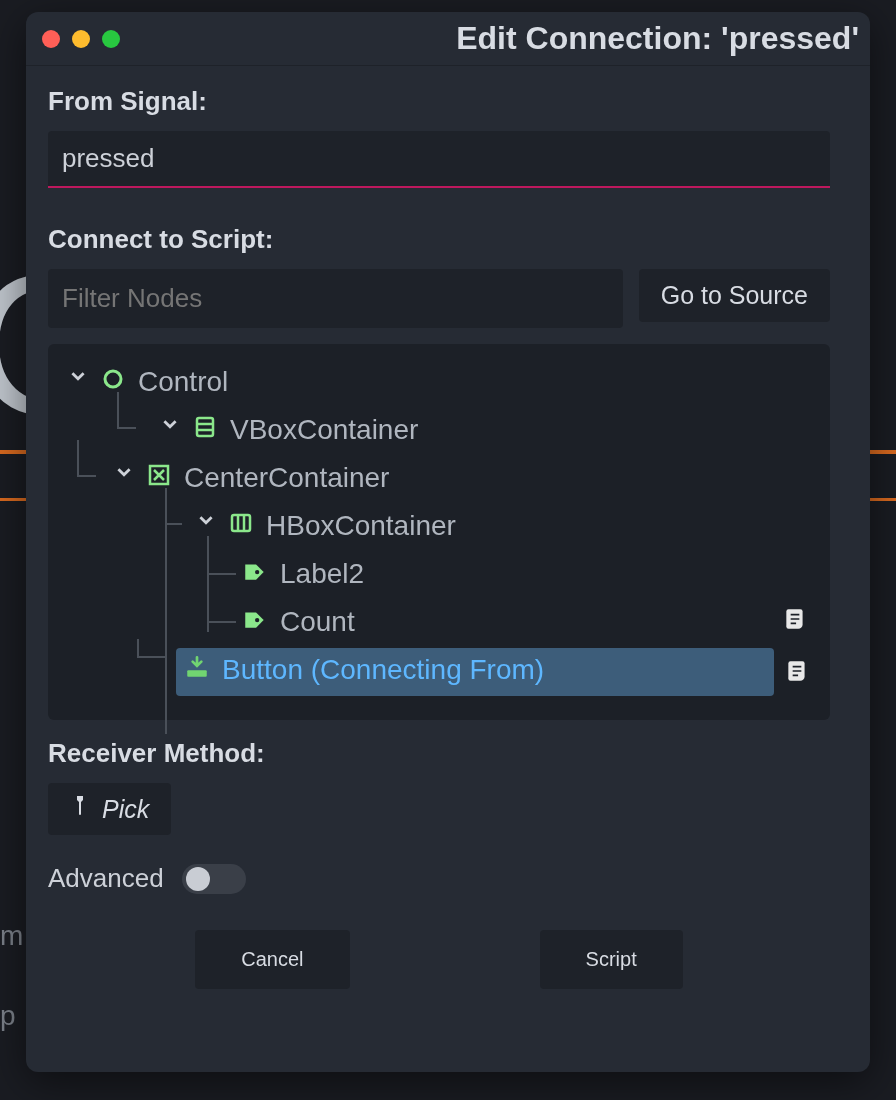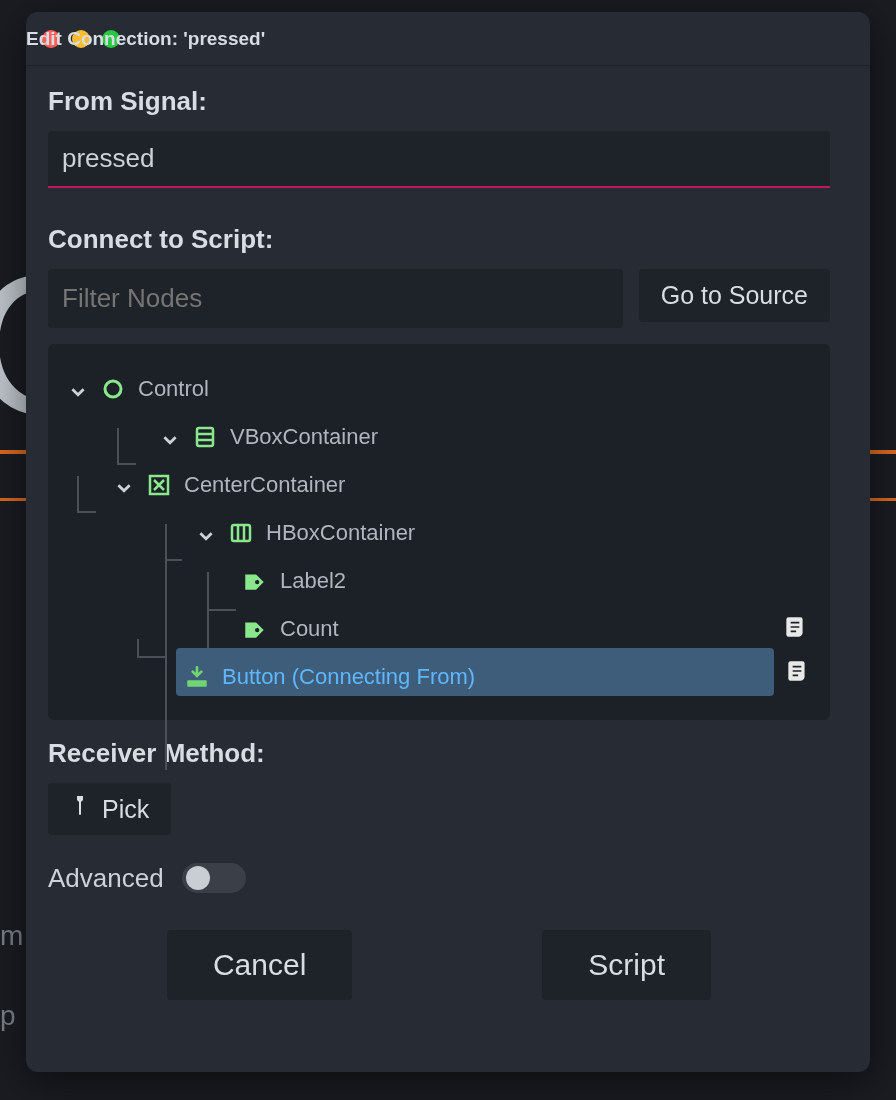--- a/index.html
+++ b/index.html
@@ -44,22 +44,22 @@
     display: flex;
     align-items: center;
     padding: 0 16px;
     border-bottom: 1px solid rgba(0,0,0,0.2);
     position: relative;
   }
   .traffic { display:flex; gap:12px; }
   .tl { width:18px; height:18px; border-radius:50%; }
   .tl.red{background:#ff5f57;} .tl.yel{background:#febc2e;} .tl.grn{background:#28c840;}
   .titlebar-title {
-    position:absolute; left:0; right:11px; text-align:left;
-    font-size: 19px; font-weight:600; color:#d8dce3;
+    position:absolute; left:0; right:11px; text-align:right;
+    font-size: 32px; font-weight:600; color:#d8dce3;
     pointer-events:none;
   }
   .body { padding: 20px 40px 16px 22px; display:flex; flex-direction:column; flex:1; }
   .section-label {
     font-size: 26px; font-weight:600; color:#d8dce3; margin-bottom:14px;
   }
   .textfield {
     background:#1e2229; border:none; border-bottom:2px solid #be185d;
     padding:12px 14px; font-size:26px; color:#cdd1d8; border-radius:4px 4px 0 0;
     width:100%;
@@ -68,42 +68,42 @@
   .filter-field { flex:1; background:#1e2229; border:none; padding:14px; font-size:26px; color:#888e98; border-radius:4px;}
   .btn {
     background:#1e2229; color:#d8dce3; font-size:25px; padding:12px 22px;
     border:none; border-radius:4px; cursor:pointer;
   }
   .tree-box {
     margin-top:16px; background:#1c2027; border-radius:6px; padding:16px 12px 24px 12px;
     flex-shrink:0;
   }
   .tree-row {
-    display:flex; align-items:flex-end; padding:6px 8px; font-size:22px; color:#b0b6bf;
+    display:flex; align-items:flex-start; padding:6px 8px; font-size:28px; color:#b0b6bf;
     gap:12px; border-radius:4px; position:relative; min-height:48px;
   }
   .tree-row.selected { background:#3d5d7a; color:#5eb7ff; }
   .indent { display:inline-block; width:34px; flex-shrink:0; position:relative;}
   .elbow { color:#5a606a; font-size:26px; position:relative; }
   .expand { width:20px; height:20px; display:inline-flex; align-items:center; justify-content:center; color:#cdd1d8; cursor:pointer; flex-shrink:0;}
   .node-icon { width:26px; height:26px; flex-shrink:0; display:inline-flex; align-items:center; justify-content:center; }
   .script-icon { margin-left:8px; width:28px; height:28px; }
   .receiver-input {
     flex:1; background:#1b1f26; border:3px solid #6fb8e8; border-radius:6px;
     padding:10px 14px; font-size:28px; color:#cdd1d8;
   }
   .receiver-input .sel { background:#3d5168; }
-  .pick-btn { background:#1e2229; padding:10px 22px; display:flex; align-items:center; gap:12px; border-radius:4px; font-size:25px; color:#d8dce3; border:none; cursor:pointer;}
-  .adv-row { display:flex; align-items:flex-start; gap:18px; margin-top:28px; font-size:26px; }
+  .pick-btn { background:#1e2229; padding:10px 22px; display:flex; align-items:center; gap:12px; border-radius:4px; font-size:25px; color:#d8dce3; border:none; cursor:pointer;font-style:italic;}
+  .adv-row { display:flex; align-items:flex-end; gap:18px; margin-top:28px; font-size:26px; }
   .toggle {
     width:64px; height:30px; background:#3a3f48; border-radius:18px; position:relative; cursor:pointer;
   }
   .toggle-knob { position:absolute; left:4px; top:3px; width:24px; height:24px; background:#c9cdd4; border-radius:50%; }
   .action-row { display:flex; justify-content:center; gap:190px; margin-top:36px; }
-  .action-btn { background:#1e2229; color:#d8dce3; font-size:30px; padding:18px 46px; border:none; border-radius:4px; cursor:pointer;}
+  .action-btn { background:#1e2229; color:#d8dce3; font-size:20px; padding:18px 46px; border:none; border-radius:4px; cursor:pointer;}
   .sep { height:18px; }
   .tree-guides { stroke:#4a5059; stroke-width:2; fill:none; }
 </style>
 </head>
 <body>
 
 <div class="bg-text">Count</div>
 <div class="bg-hr1"></div>
 <div class="bg-hr2"></div>
 <div class="bg-m">m</div>

